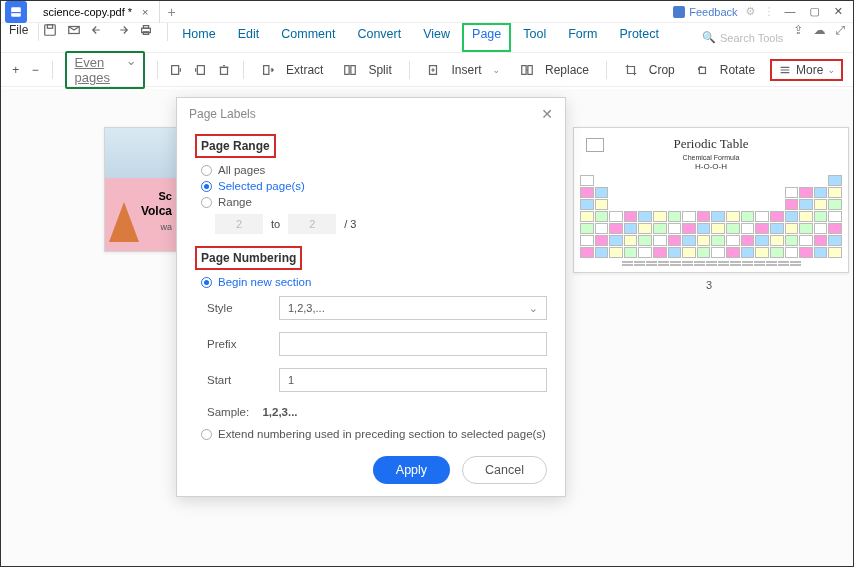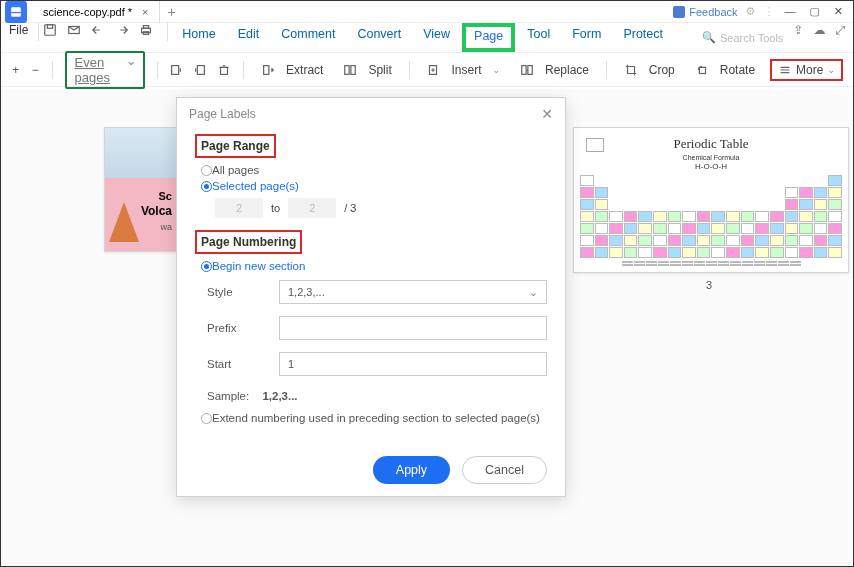--- a/index.html
+++ b/index.html
@@ -12,21 +12,21 @@
 .tab-close { color: #666; cursor: pointer; }
 .new-tab { padding: 0 8px; color: #888; font-size: 14px; }
 .titlebar-spacer { flex: 1; }
 .feedback { display: flex; align-items: center; gap: 4px; color: #4a7dd0; font-size: 11px; margin-right: 8px; }
 .feedback-icon { width: 12px; height: 12px; background: #4a7dd0; border-radius: 2px; }
 .gear { color: #bbb; margin-right: 8px; }
 .win-controls { display: flex; gap: 14px; margin-right: 10px; color: #555; font-size: 11px; }
 
 .menubar { height: 30px; display: flex; padding: 0 8px; border-bottom: 1px solid #eee; font-size: 12.5px; gap: 2px; }
 .menubar .mitem { padding: 4px 10px; color: #0369a1; cursor: pointer; }
-.menubar .mitem.active { color: #1d6ef0; border: 4px solid #22c55e; padding: 2px 8px; }
+.menubar .mitem.active { color: #1d6ef0; border: 2px solid #22c55e; padding: 2px 8px; }
 .file-label { font-size: 12px; color: #333; margin-right: 6px; }
 .qicons { display: flex; gap: 10px; margin-right: 10px; color: #666; }
 .qicons span { width: 14px; height: 14px; display: inline-flex; align-items: center; justify-content: center; }
 .search-tools { margin-left: auto; color: #bbb; font-size: 11px; display: flex; align-items: center; gap: 4px; }
 .topright-icons { display: flex; gap: 10px; color: #777; margin-left: 8px; font-size: 12px; }
 
 .toolbar { height: 34px; display: flex; align-items: center; padding: 0 10px; gap: 10px; border-bottom: 1px solid #eee; font-size: 12px; color: #444; }
 .tb-sep { width: 1px; height: 18px; background: #e0e0e0; margin: 0 2px; }
 .tb-btn { display: flex; align-items: center; gap: 11px; padding: 3px 5px; cursor: pointer; }
 .tb-icon { width: 14px; height: 14px; display: inline-flex; align-items: center; justify-content: center; color: #555; }
@@ -53,21 +53,21 @@
 .thumb3 .ptable { margin-top: 4px; display: grid; grid-template-columns: repeat(18, 1fr); grid-auto-rows: 11px; gap: 1px; }
 .thumb3 .cell { border: 1px solid #bbb; font-size: 5px; text-align: center; line-height: 9px; }
 .thumb3 .lan { margin-top: 3px; display: grid; grid-template-columns: repeat(15, 11px); gap: 1px; justify-content: center; }
 .pagenum { position: absolute; left: 705px; top: 190px; font-size: 11px; color: #555; }
 
 .dialog { position: absolute; left: 175px; top: 8px; width: 390px; height: 400px; background: #fff; border: 1px solid #d0d0d0; box-shadow: 0 4px 16px rgba(0,0,0,0.15); font-size: 12px; color: #444; }
 .dlg-title { padding: 8px 12px; display: flex; align-items: center; color: #888; font-size: 12px; }
 .dlg-close { margin-left: auto; color: #888; cursor: pointer; font-size: 14px; }
 .dlg-body { padding: 4px 18px; }
 .section-head { font-weight: 600; font-size: 12px; color: #333; padding: 3px 4px; border: 2px solid #d42a2a; display: inline-block; margin-bottom: 4px; }
-.radio-row { display: flex; align-items: center; padding: 2px 0 2px 6px; font-size: 11.5px; color: #555; }
+.radio-row { display: flex; align-items: center; gap: 6px; padding: 2px 0 2px 6px; font-size: 11.5px; color: #555; }
 .radio { width: 11px; height: 11px; border: 1px solid #aaa; border-radius: 50%; display: inline-flex; align-items: center; justify-content: center; }
 .radio.checked { border-color: #1d6ef0; }
 .radio.checked::after { content: ""; width: 5px; height: 5px; background: #1d6ef0; border-radius: 50%; }
 .range-inputs { display: flex; align-items: center; gap: 8px; padding: 4px 0 6px 20px; font-size: 11px; }
 .range-inputs .fld { width: 48px; height: 20px; background: #f2f2f2; border: none; text-align: center; color: #bbb; font-size: 11px; }
 .form-row { display: flex; align-items: center; padding: 6px 0 6px 12px; }
 .form-row label { width: 72px; font-size: 11.5px; color: #555; }
 .form-row .input, .form-row .select { flex: 1; height: 24px; border: 1px solid #ccc; padding: 0 8px; font-size: 11px; color: #555; display: flex; align-items: center; position: relative; }
 .form-row .select::after { content: "⌄"; position: absolute; right: 8px; color: #888; }
 .sample-row { padding: 8px 0 8px 12px; font-size: 11.5px; color: #555; }
@@ -445,20 +445,24 @@
     <div class="dlg-body">
       <div><span class="section-head">Page Range</span></div>
       <div class="radio-row">
           <span class="radio"></span>
           <span>All pages</span>
         </div>
       <div class="radio-row">
           <span class="radio checked"></span>
           <span style="color:#1d6ef0">Selected page(s)</span>
         </div>
+      <div class="radio-row">
+          <span class="radio"></span>
+          <span>Range</span>
+        </div>
       <div class="range-inputs">
         <input class="fld" disabled="" value="2" style="">
         <span>to</span>
         <input class="fld" disabled="" value="2" style="">
         <span>/ 3</span>
       </div>
 
       <div style="margin-top:6px"><span class="section-head">Page Numbering</span></div>
       <div class="radio-row">
           <span class="radio checked"></span>

